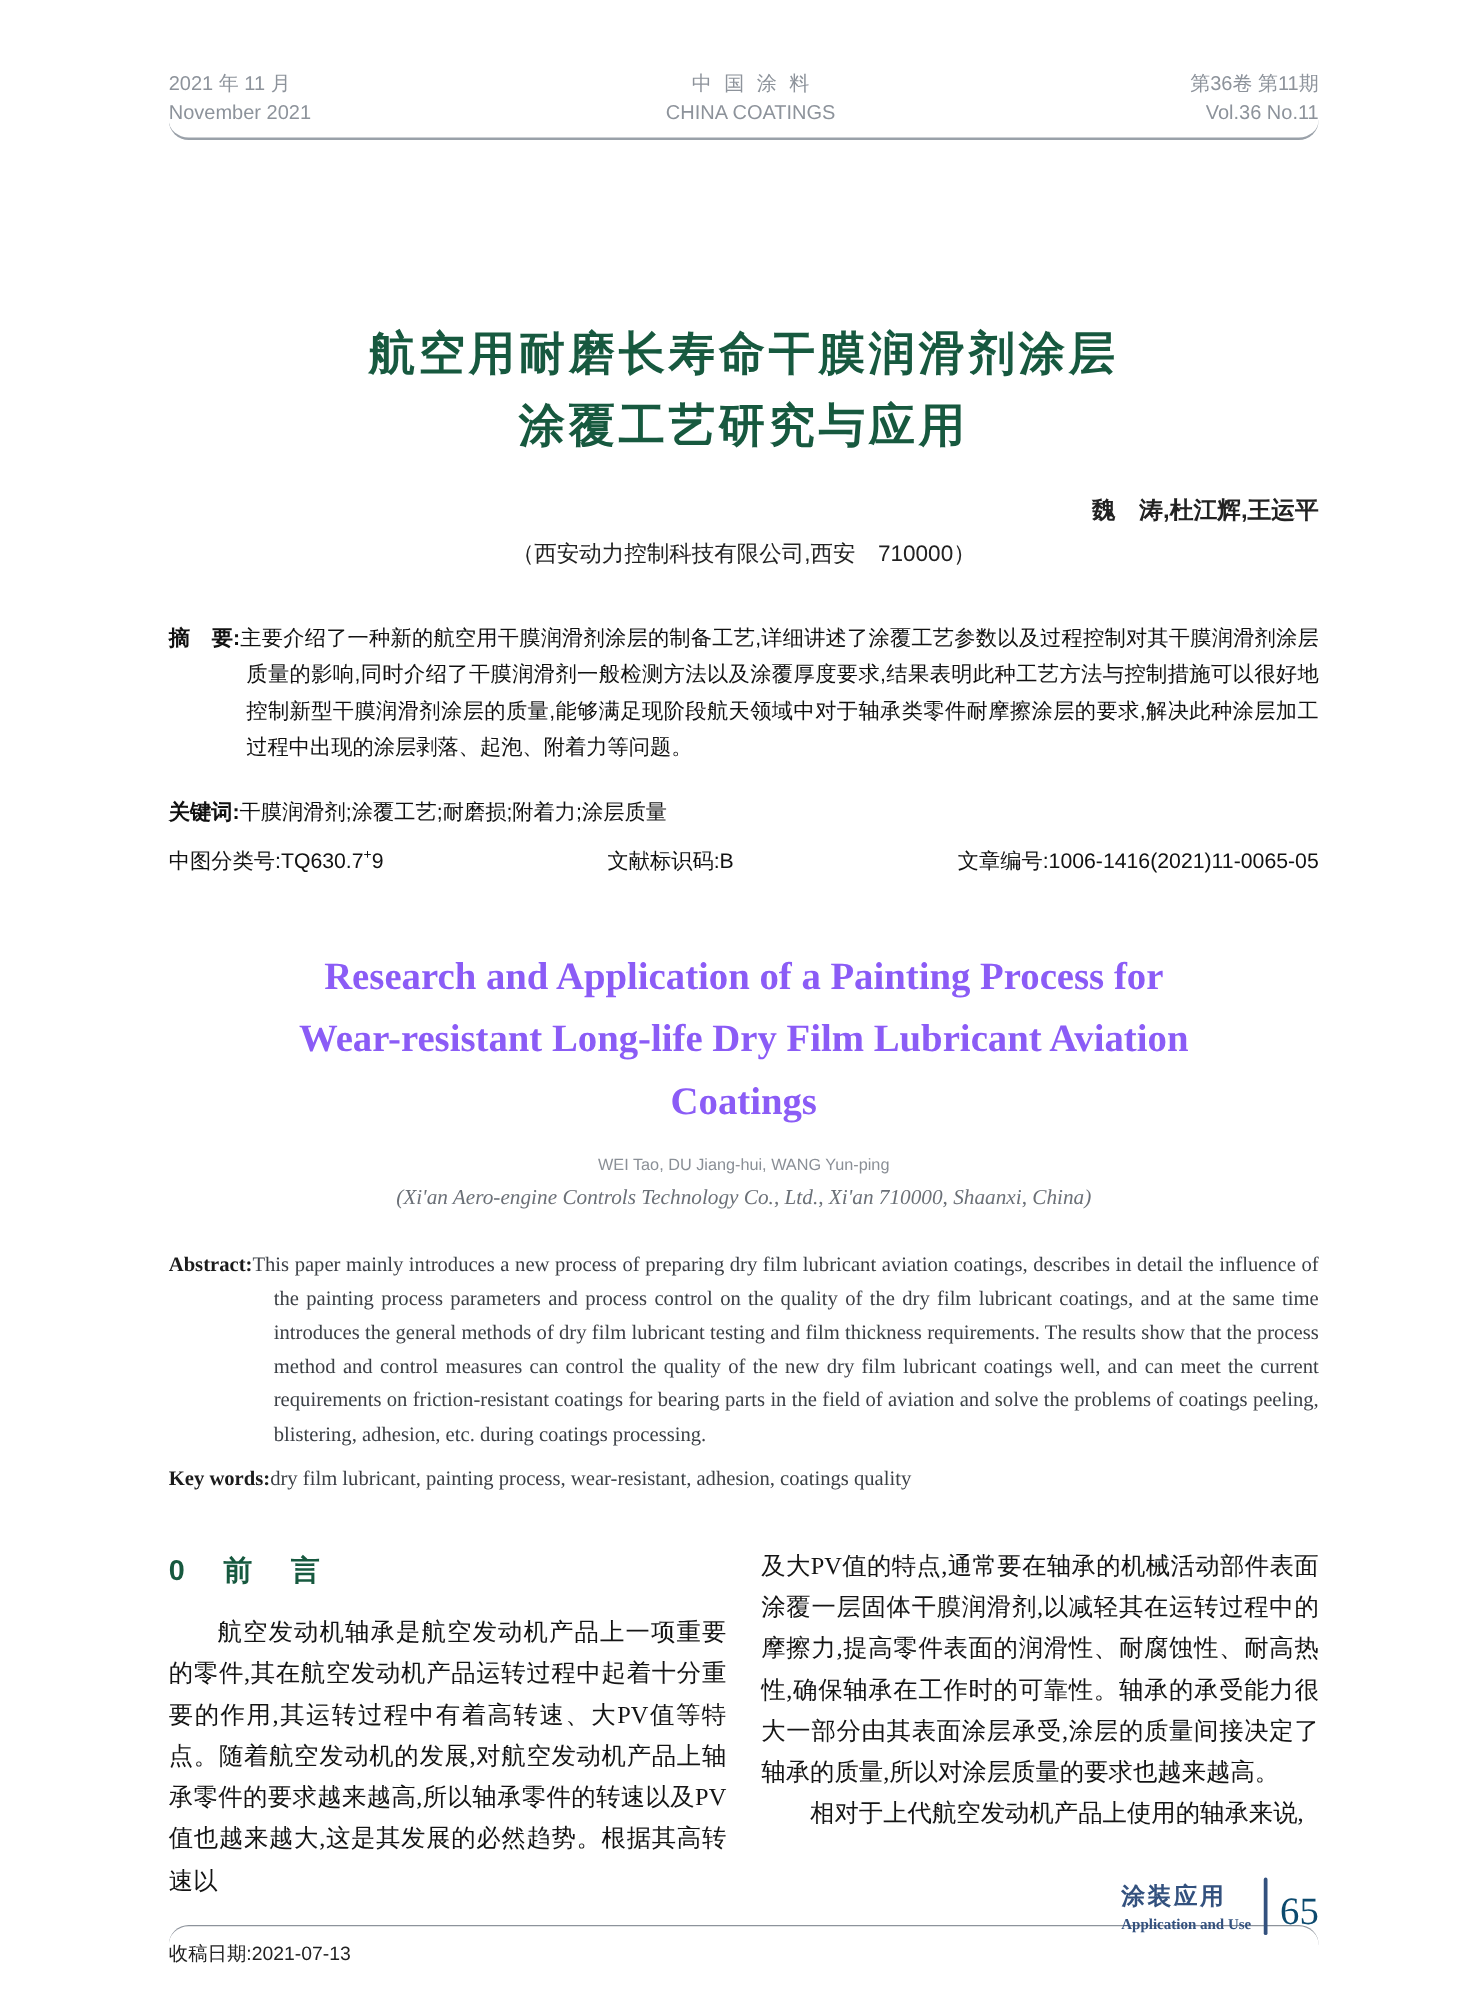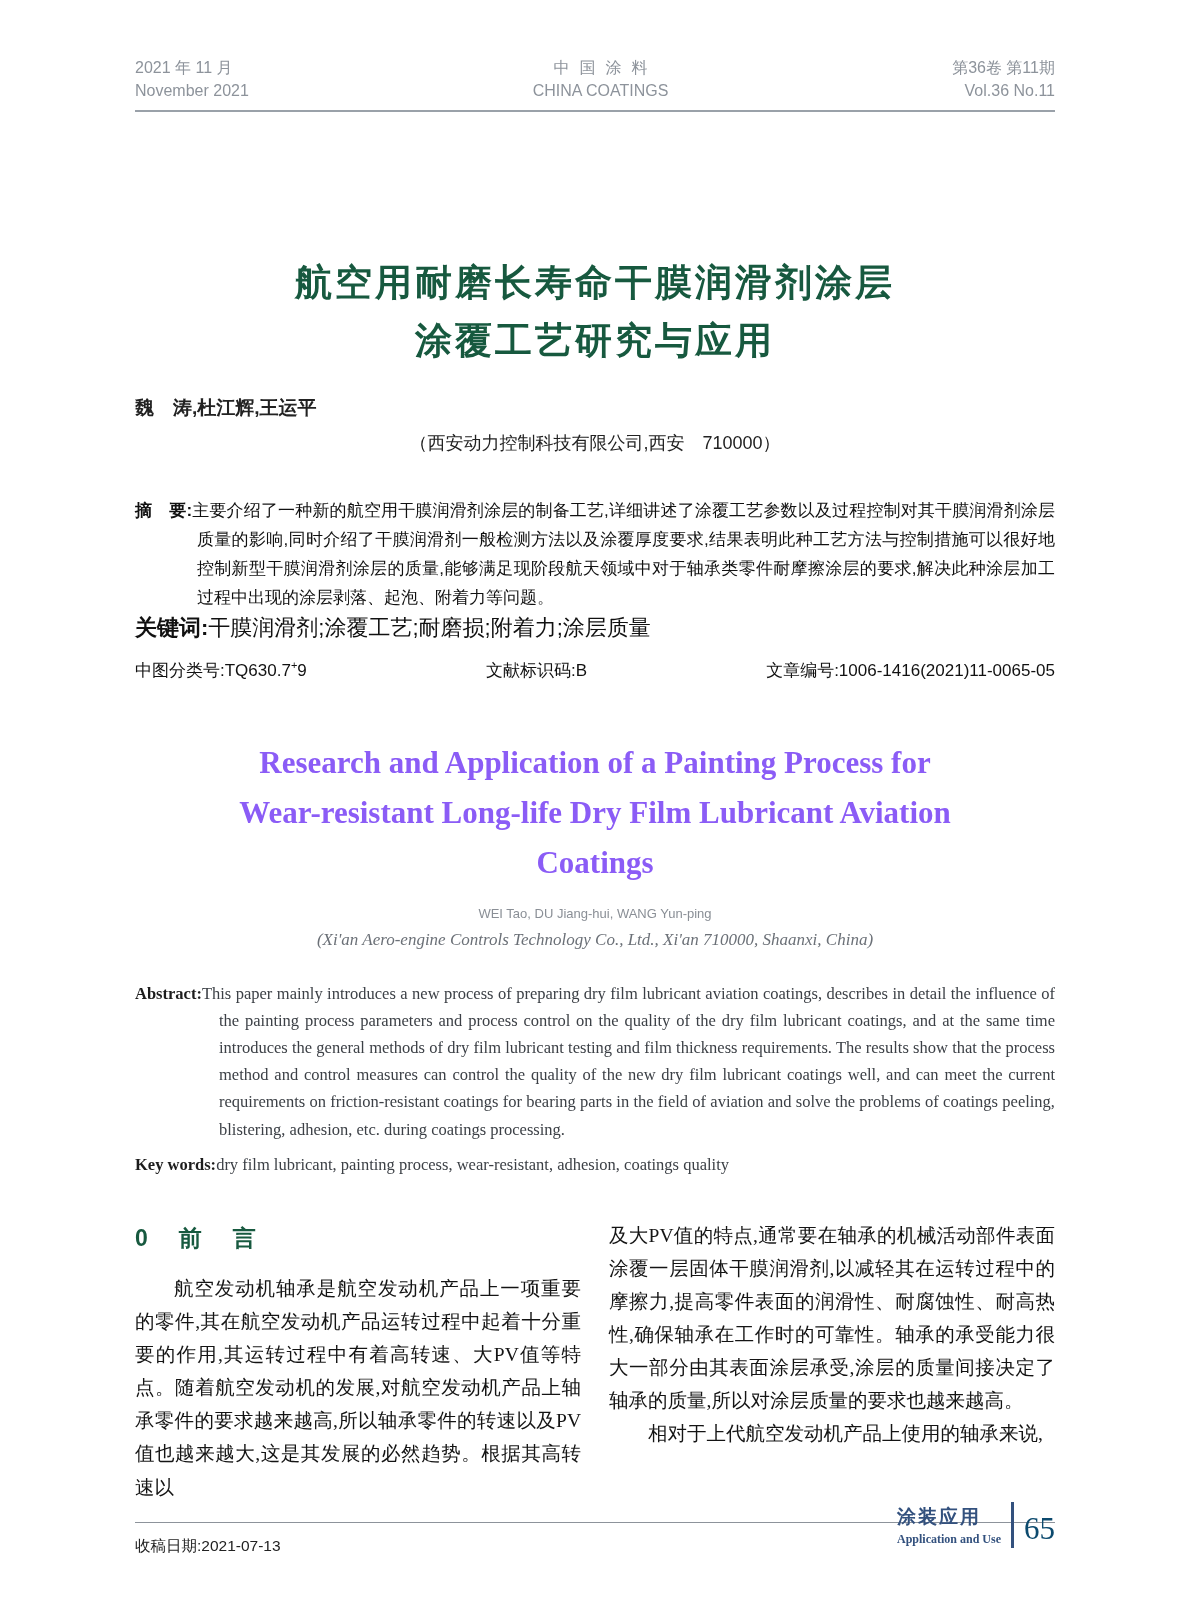--- a/index.html
+++ b/index.html
@@ -1,15 +1,15 @@
 <!DOCTYPE html>
 <html><head>
 <meta charset="utf-8">
 <style>
-  * { margin: 0; padding: 0; box-sizing: border-box; }
+  * { margin: 0; padding: 0; box-sizing: border-box; border-radius: 16px; }
   html, body { background: #ffffff; }
   .page {
     position: relative;
     width: 1187px; height: 1600px;
     margin: 0 auto;
     background: #ffffff;
     font-family: "Liberation Sans", sans-serif;
     color: #1c1c1c;
     overflow: hidden;
   }
@@ -29,31 +29,31 @@
   .hdr-right { text-align: right; }
 
   
   .title-cn {
     margin-top: 142px;
     text-align: center;
     color: #17593f;
     font-size: 37px; font-weight: 700;
     line-height: 1.55; letter-spacing: 3px;
   }
-  .authors-cn { margin-top: 26px; text-align: left; font-size: 19px; font-weight: 700; color: #222; }
+  .authors-cn { margin-top: 26px; text-align: right; font-size: 19px; font-weight: 700; color: #222; }
   .affiliation-cn { margin-top: 10px; text-align: center; font-size: 18px; color: #222; }
 
   
   .abstract-cn {
     margin-top: 42px;
     font-size: 17px; line-height: 1.7; text-align: justify;
     padding-left: 62px; text-indent: -62px; color: #111;
   }
   .abstract-cn .label { font-weight: 700; }
-  .keywords-cn { margin-top: 0; font-size: 22px; color: #111; }
+  .keywords-cn { margin-top: 25px; font-size: 17px; color: #111; }
   .keywords-cn .label { font-weight: 700; }
   .meta-row {
     margin-top: 16px; display: flex; justify-content: space-between;
     font-size: 17px; color: #111; gap: 16px;
   }
   .meta-row sup { font-size: 11px; }
   .doi-line { margin-top: 14px; font-size: 17px; font-family: "Liberation Serif", serif; color: #111; }
 
   
   .title-en {

